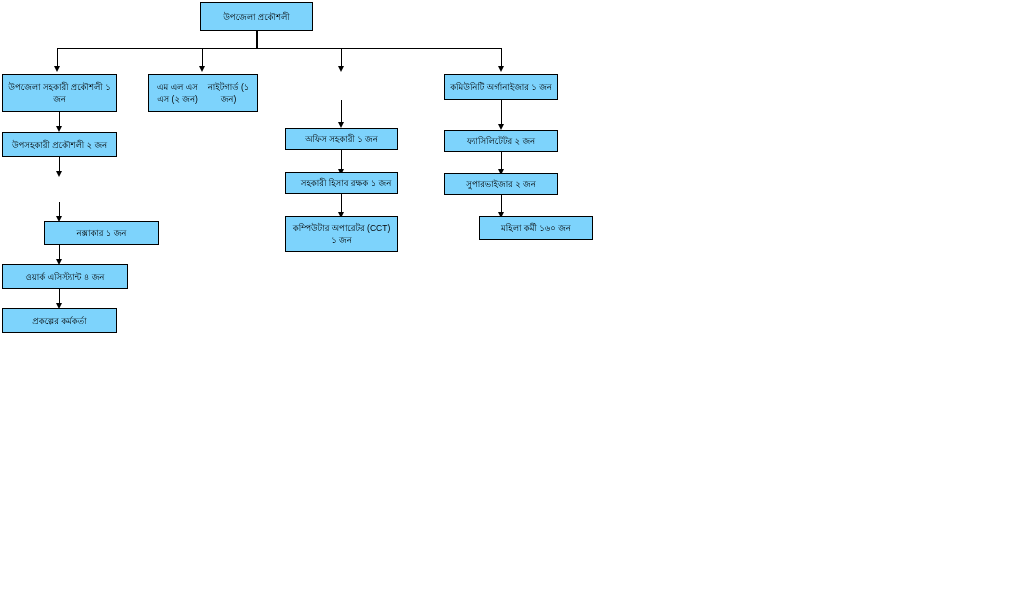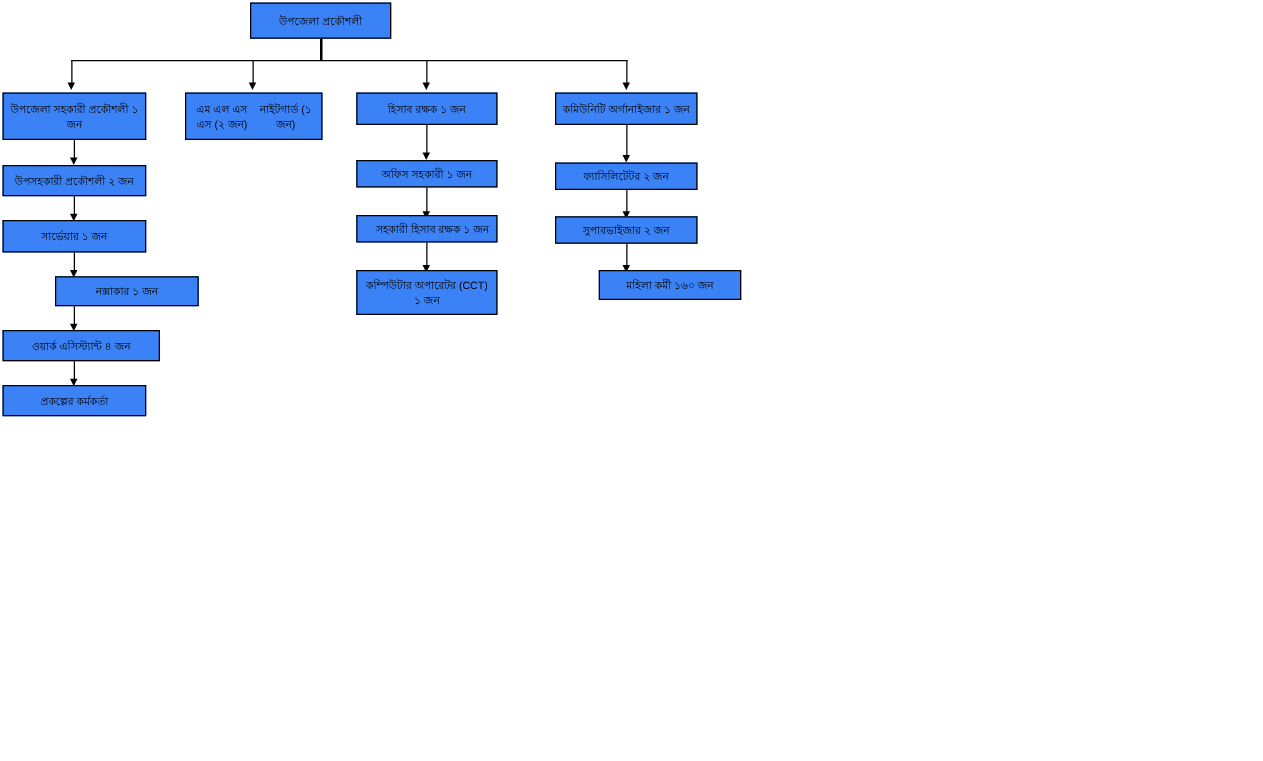--- a/index.html
+++ b/index.html
@@ -16,21 +16,21 @@
     position: relative;
     width: 1010px;
     height: 609px;
     background: #ffffff;
     overflow: hidden;
   }
   .node {
     position: absolute;
     box-sizing: border-box;
     border: 1px solid #000000;
-    background: #3b82f6;
+    background: #7dd3fc;
     display: flex;
     align-items: center;
     justify-content: center;
     text-align: center;
     font-size: 8.5px;
     line-height: 12px;
     padding: 2px 3px;
   }
   .node .label {
     display: block;
@@ -90,23 +90,20 @@
   </div>
   <div class="vline" style="left:59px; top:112px; height:16px;"></div>
   <div class="arrow" style="left:56px; top:126px;"></div>
 
   <div class="node" style="left:2px; top:132px; width:115px; height:25px;">
     <span class="label">উপসহকারী প্রকৌশলী ২ জন</span>
   </div>
   <div class="vline" style="left:59px; top:157px; height:16px;"></div>
   <div class="arrow" style="left:56px; top:171px;"></div>
 
-  <div class="node" style="left:2px; top:176px; width:115px; height:26px;">
-    <span class="label">সার্ভেয়ার ১ জন</span>
-  </div>
   <div class="vline" style="left:59px; top:202px; height:16px;"></div>
   <div class="arrow" style="left:56px; top:216px;"></div>
 
   <div class="node" style="left:2px; top:221px; width:115px; height:24px;margin-left:42px;">
     <span class="label">নক্সাকার ১ জন</span>
   </div>
   <div class="vline" style="left:59px; top:245px; height:16px;"></div>
   <div class="arrow" style="left:56px; top:259px;"></div>
 
   <div class="node" style="left:2px; top:264px; width:126px; height:25px;">
@@ -117,23 +114,20 @@
 
   <div class="node" style="left:2px; top:308px; width:115px; height:25px;">
     <span class="label">প্রকল্পের কর্মকর্তা</span>
   </div>
 
   <div class="node two-line" style="left:148px; top:74px; width:110px; height:38px;">
     <span class="label">এম এল এস এস (২ জন)</span>
     <span class="label">নাইটগার্ড (১ জন)</span>
   </div>
 
-  <div class="node" style="left:285px; top:74px; width:113px; height:26px;">
-    <span class="label">হিসাব রক্ষক ১ জন</span>
-  </div>
   <div class="vline" style="left:341px; top:100px; height:24px;"></div>
   <div class="arrow" style="left:338px; top:122px;"></div>
 
   <div class="node" style="left:285px; top:128px; width:113px; height:22px;">
     <span class="label">অফিস সহকারী ১ জন</span>
   </div>
   <div class="vline" style="left:341px; top:150px; height:22px;"></div>
   <div class="arrow" style="left:338px; top:169px;"></div>
 
   <div class="node" style="left:285px; top:172px; width:113px; height:22px;padding-left:12px;">

